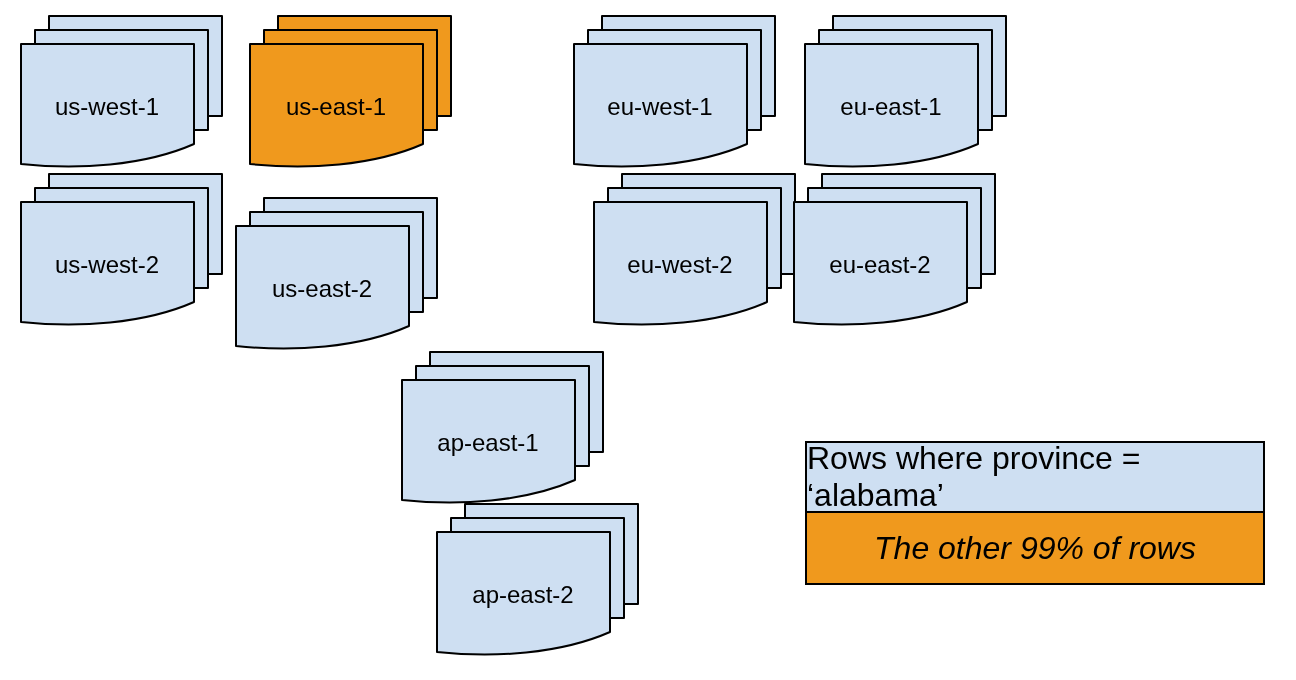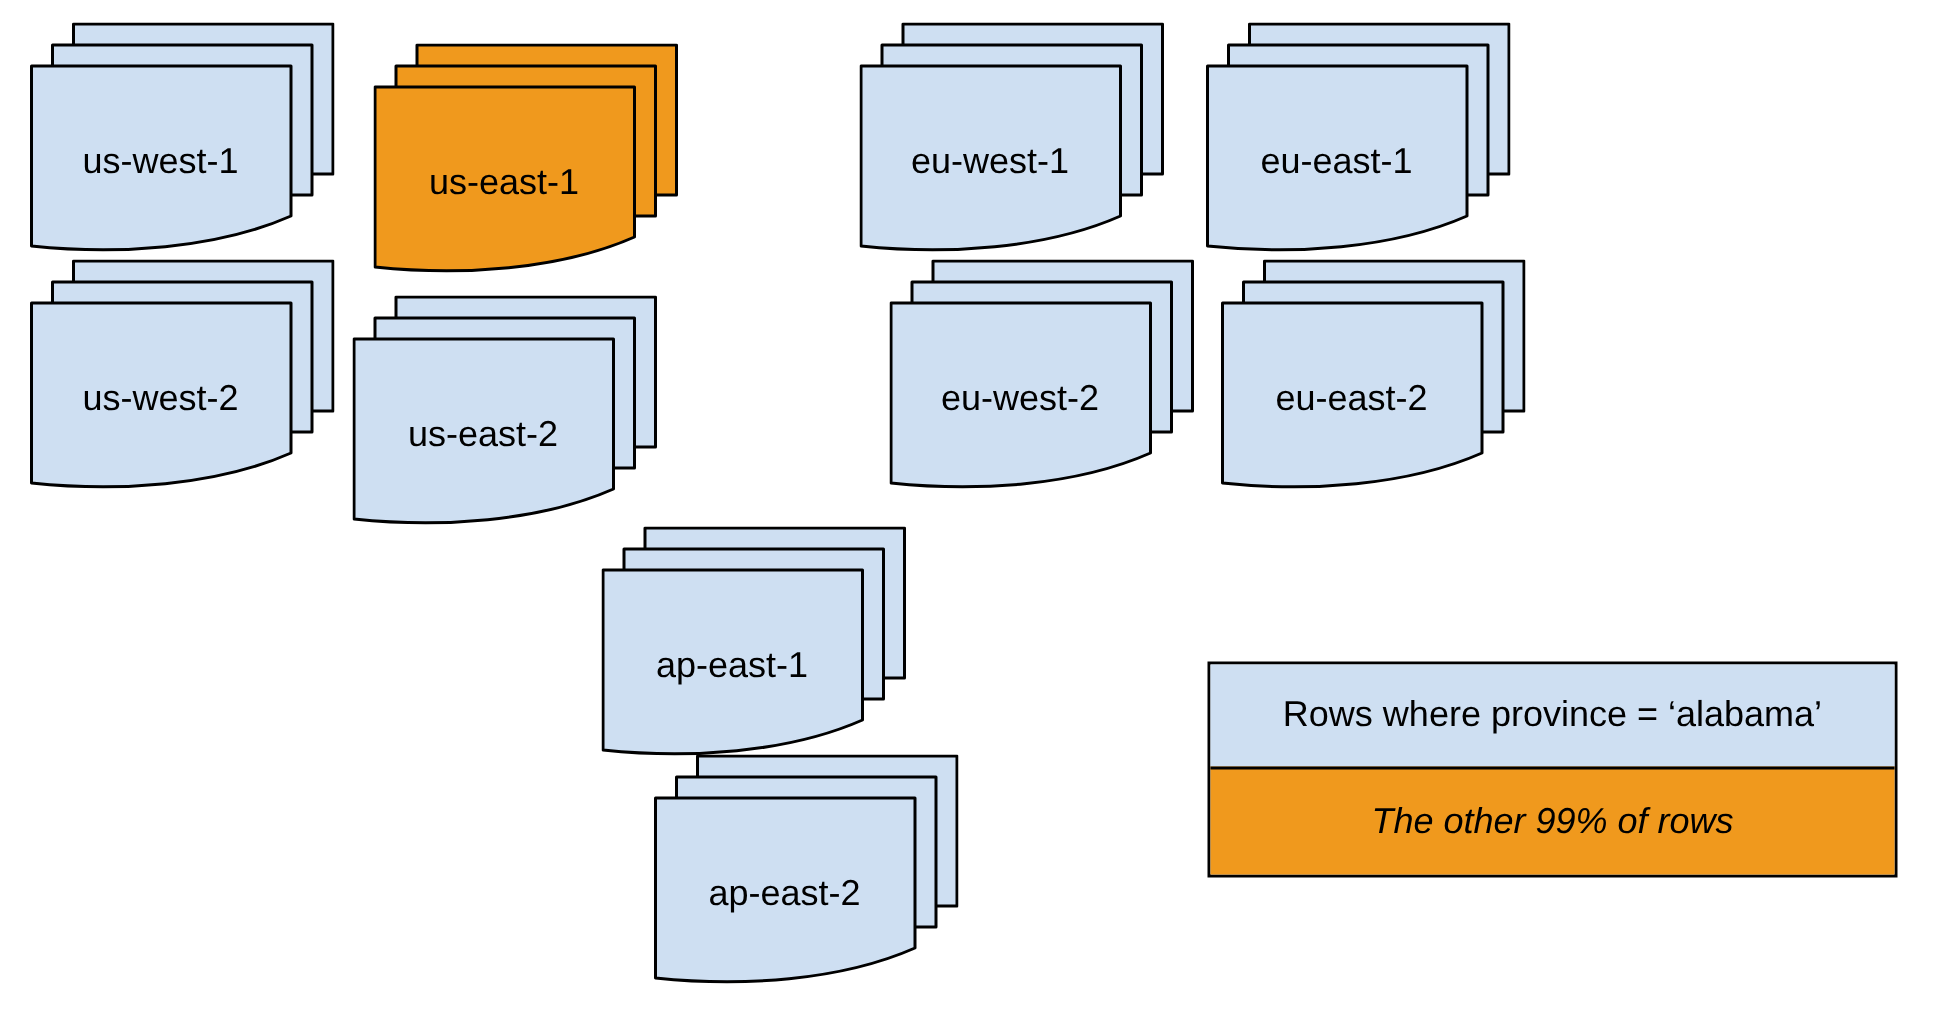--- a/index.html
+++ b/index.html
@@ -35,21 +35,21 @@
     top: 441px;
     width: 456px;
     border: 2px solid #000000;
     z-index: 3;
   }
   .legend-row {
     height: 68px;
     display: flex;
     align-items: center;
     justify-content: center;
-    font-size: 24px;
+    font-size: 32px;
     color: #000000;
   }
   .legend-row + .legend-row {
     border-top: 2px solid #000000;
     height: 70px;
     font-style: italic;
   }
 </style>
 </head>
 <body>
@@ -60,21 +60,21 @@
     <svg width="203" height="158" viewBox="0 0 203 158">
       <g stroke-width="2" stroke-linejoin="round" fill="#CEDFF2" stroke="#000000">
         <rect x="29" y="1" width="173" height="100"></rect>
         <rect x="15" y="15" width="173" height="100"></rect>
         <path d="M1 29 H174 V129 C124 151 58 155 1 149 Z"></path>
       </g>
       <text x="87" y="100">us-west-1</text>
     </svg>
   </figure>
 
-  <figure class="stack front-layer" style="left:249px; top:29px;text-decoration:underline;">
+  <figure class="stack front-layer" style="left:249px; top:15px;text-decoration:underline;">
     <svg width="203" height="158" viewBox="0 0 203 158">
       <g stroke-width="2" stroke-linejoin="round" fill="#F0991D" stroke="#000000">
         <rect x="29" y="1" width="173" height="100"></rect>
         <rect x="15" y="15" width="173" height="100"></rect>
         <path d="M1 29 H174 V129 C124 151 58 155 1 149 Z"></path>
       </g>
       <text x="87" y="100">us-east-1</text>
     </svg>
   </figure>
 
@@ -126,21 +126,21 @@
     <svg width="203" height="158" viewBox="0 0 203 158">
       <g stroke-width="2" stroke-linejoin="round" fill="#CEDFF2" stroke="#000000">
         <rect x="29" y="1" width="173" height="100"></rect>
         <rect x="15" y="15" width="173" height="100"></rect>
         <path d="M1 29 H174 V129 C124 151 58 155 1 149 Z"></path>
       </g>
       <text x="87" y="100">eu-west-2</text>
     </svg>
   </figure>
 
-  <figure class="stack back-layer" style="left:814px; top:173px;text-align:right;">
+  <figure class="stack back-layer" style="left:793px; top:173px;text-align:right;">
     <svg width="203" height="158" viewBox="0 0 203 158">
       <g stroke-width="2" stroke-linejoin="round" fill="#CEDFF2" stroke="#000000">
         <rect x="29" y="1" width="173" height="100"></rect>
         <rect x="15" y="15" width="173" height="100"></rect>
         <path d="M1 29 H174 V129 C124 151 58 155 1 149 Z"></path>
       </g>
       <text x="87" y="100">eu-east-2</text>
     </svg>
   </figure>
 

